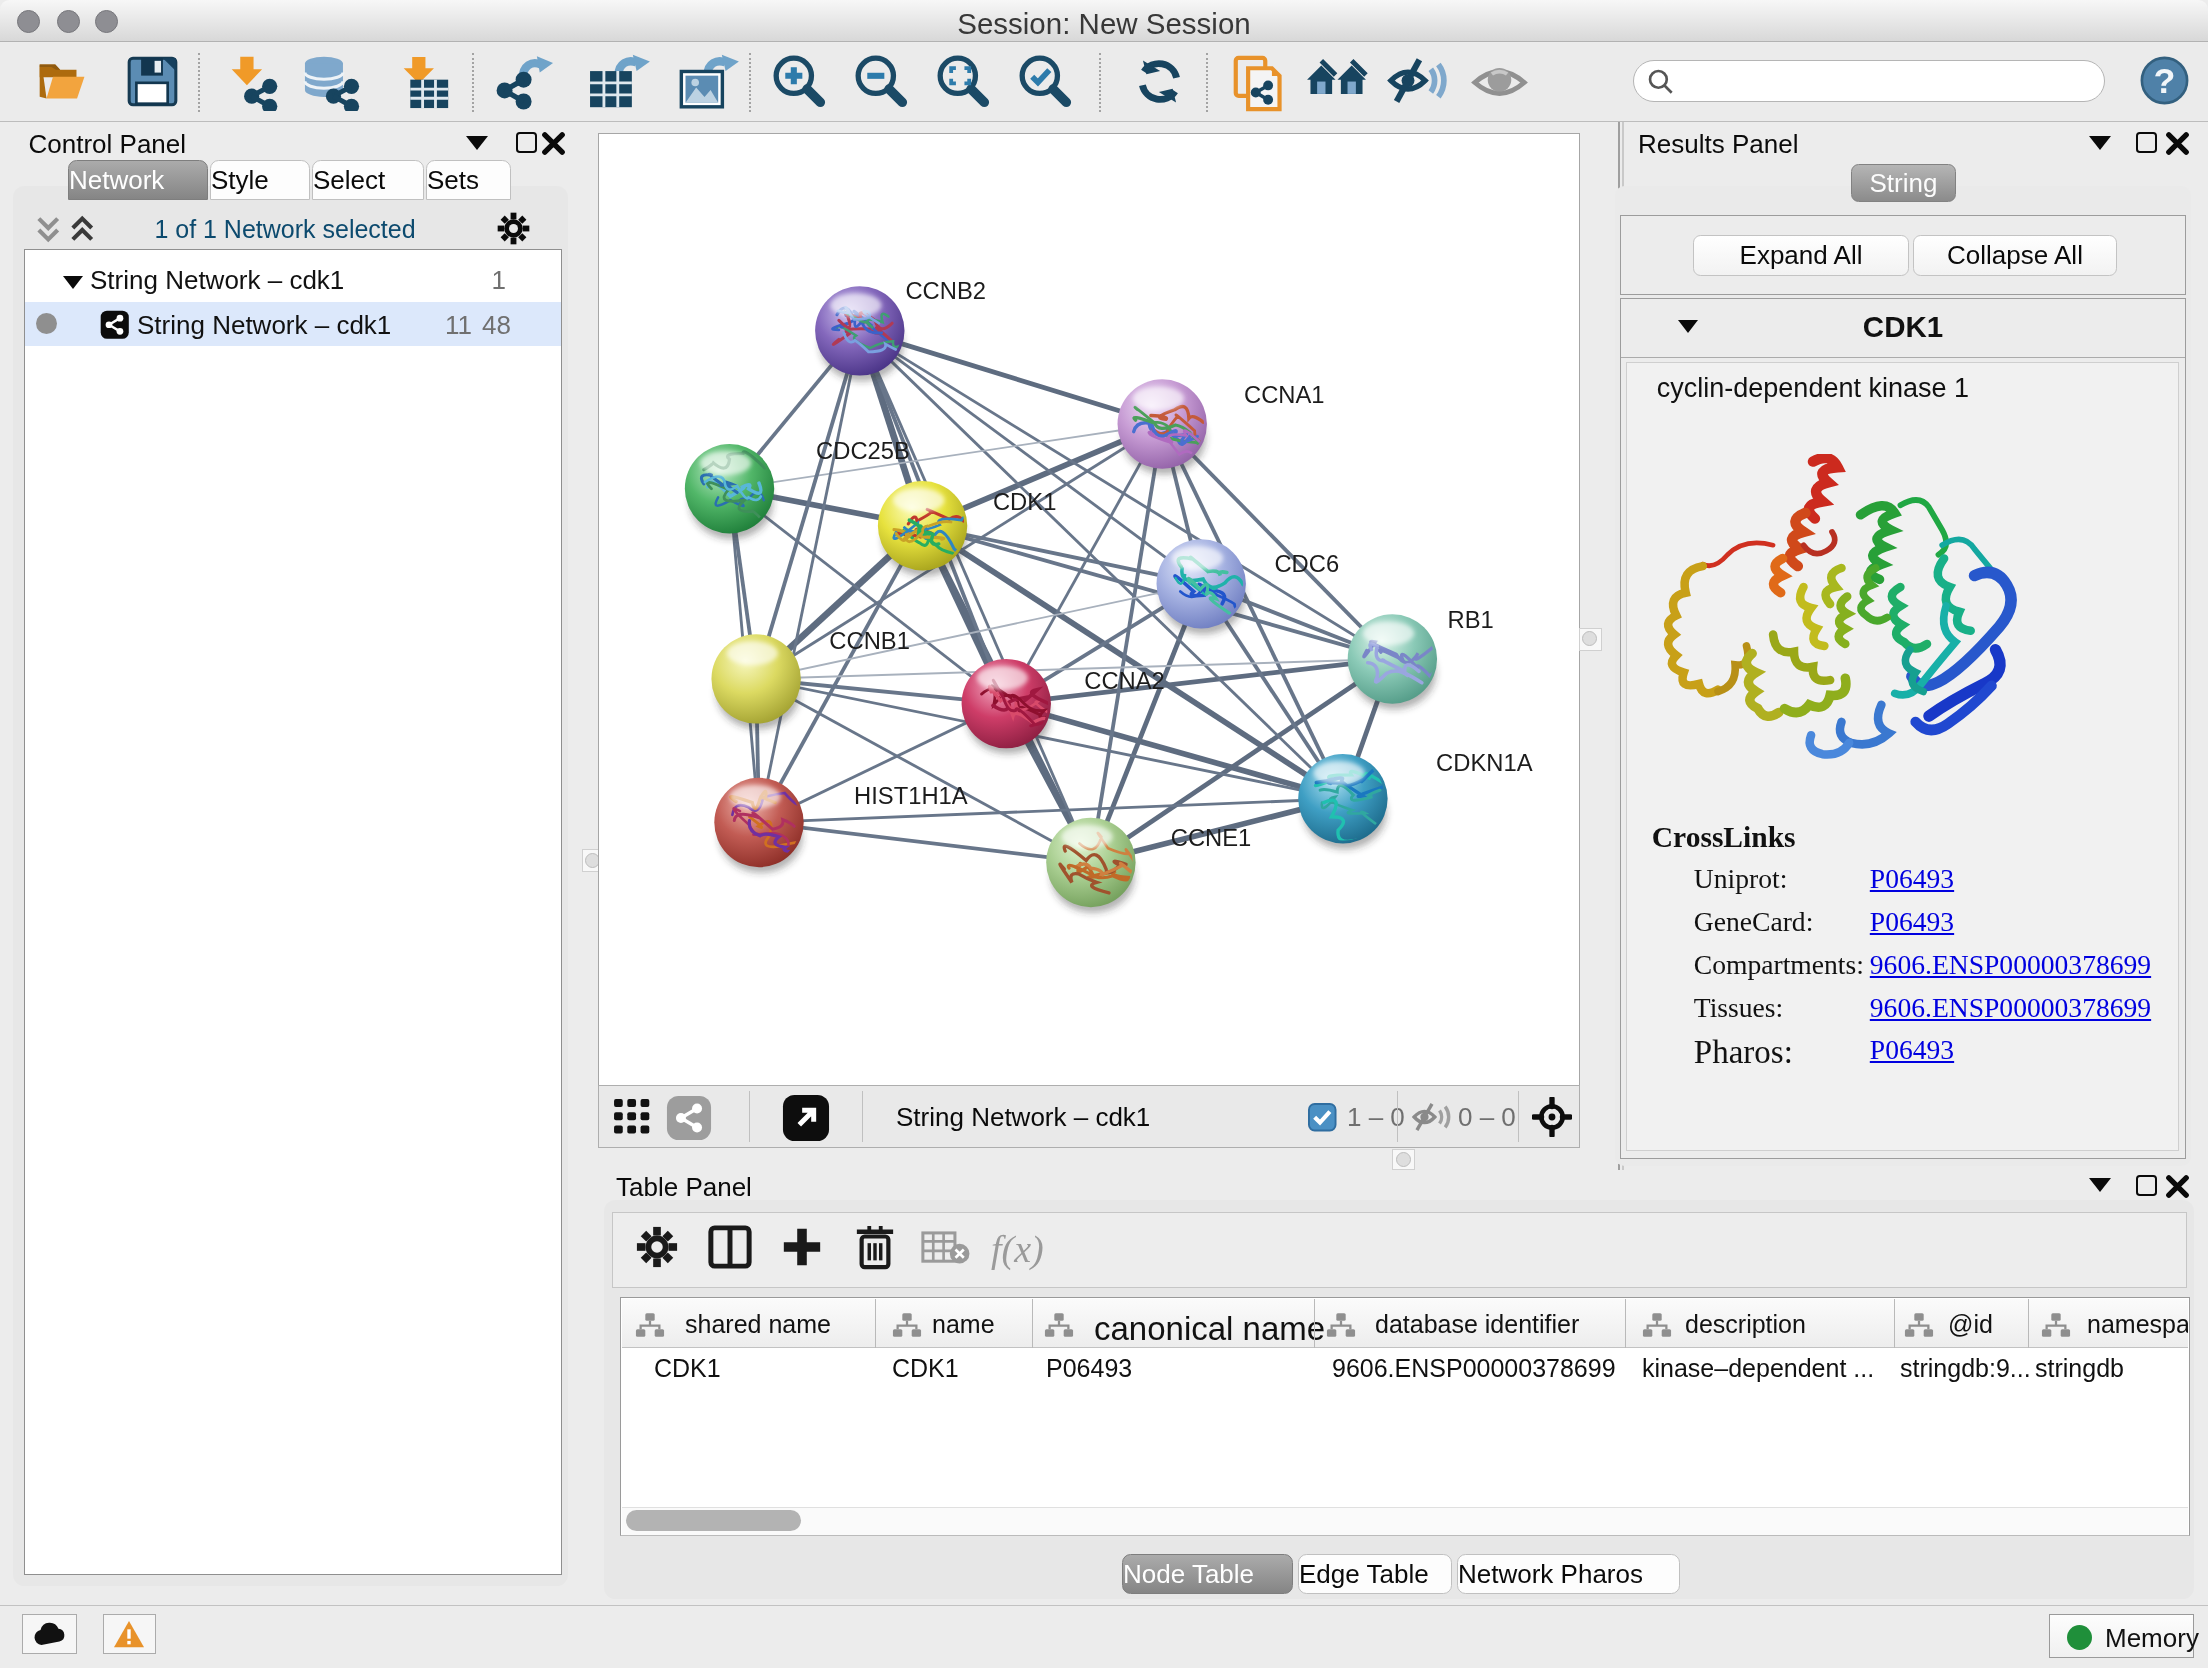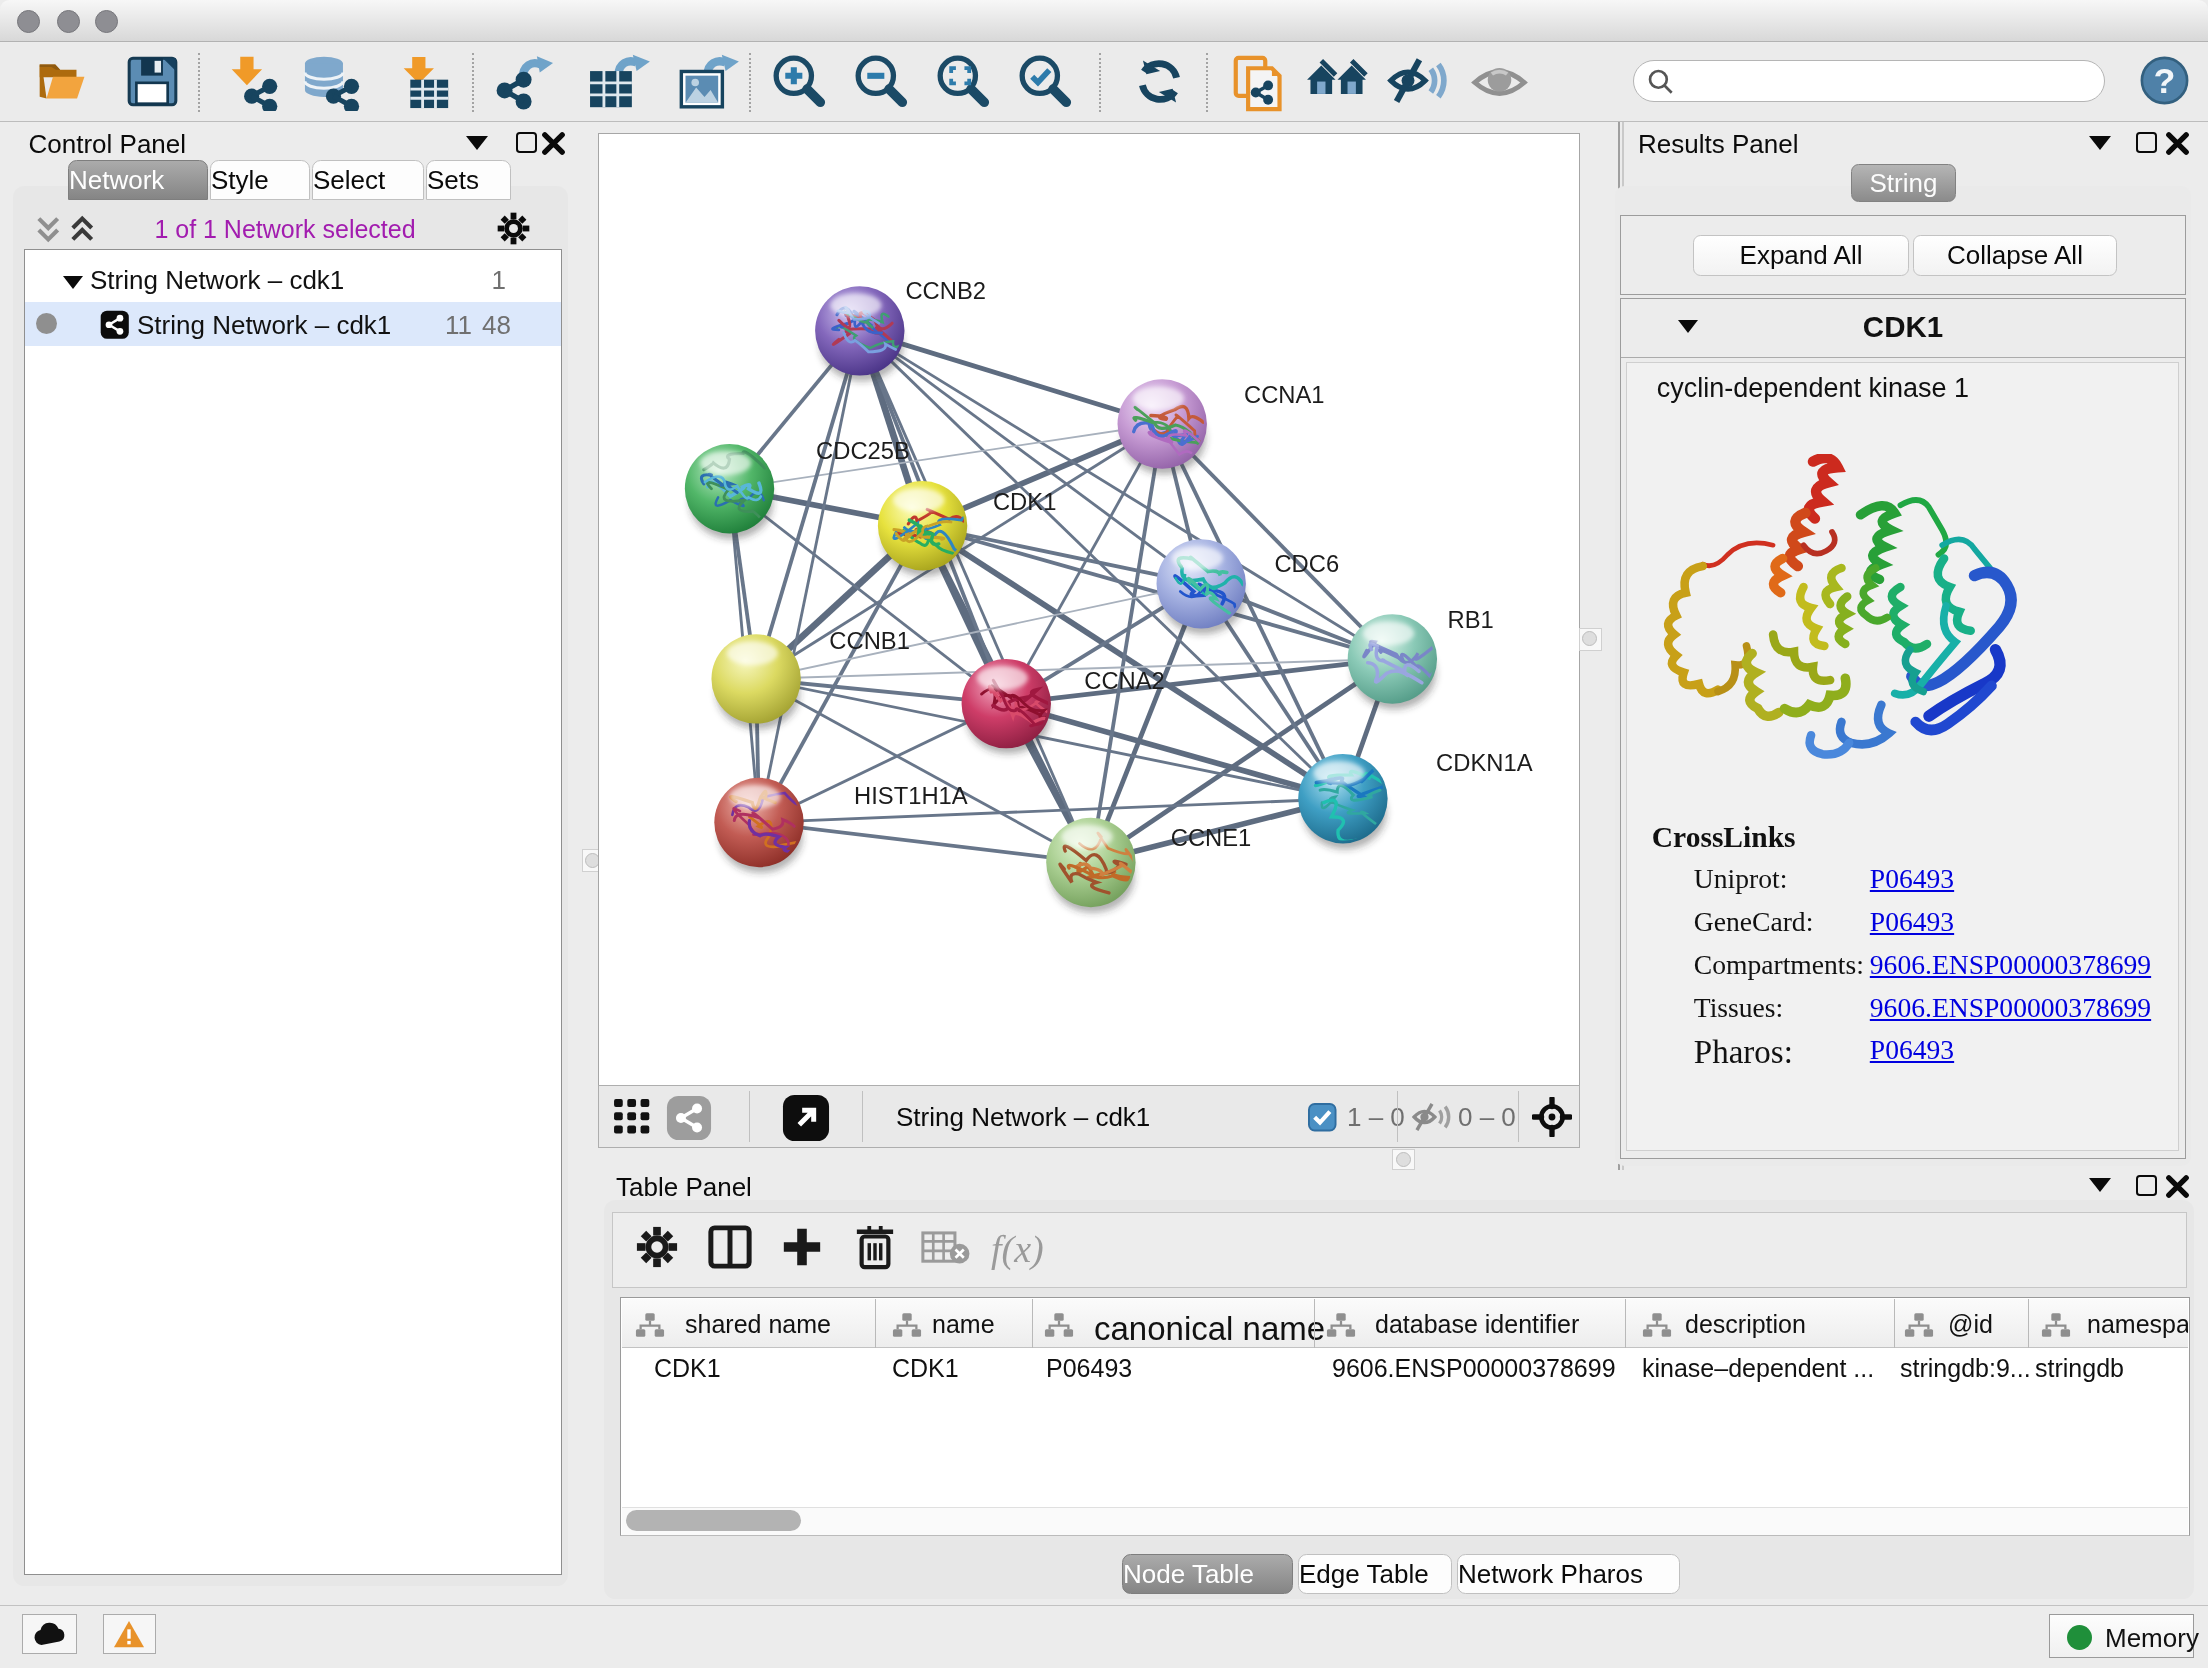--- a/index.html
+++ b/index.html
@@ -21,20 +21,21 @@
 .btn{background:linear-gradient(#ffffff,#f2f2f2);border:1.9px solid #c3c3c3;border-radius:7.6px;font-size:26px;color:#0a0a0a;text-align:center}
 .serif{font-family:Liberation Serif, serif}
 a.lnk{color:#0000e0;text-decoration:underline}
 </style>
 </head>
 <body>
 <div class="abs titlebar">
 <div class="light" style="left:17px"></div>
 <div class="light" style="left:57px"></div>
 <div class="light" style="left:95px"></div>
+<div class="wtitle">Session: New Session</div>
 </div>
 <div class="abs toolbar">
 <svg class="ticon" style="left:34px" width="55" height="55" viewBox="0 0 29 29">
  <path d="M3 5.5 h8.2 l2.6 2.8 h8.6 v4 H3 z" fill="#ad6b0e"></path>
  <path d="M3 5.5 h8.2 l2.6 2.8 h-2.2 l-2.4-1.4 H3 z" fill="#8f5a10"></path>
  <path d="M6.6 23.5 L10 12 h16.6 l-3.9 11.5 z" fill="#f2a43e"></path>
  <path d="M3 22.5 V6.5 l2 5.5 L6.6 23.5 z" fill="#ad6b0e"></path>
 </svg>
 <svg class="ticon" style="left:125px" width="55" height="55" viewBox="0 0 29 29">
  <rect x="2.2" y="2.2" width="24.6" height="24.6" rx="2" fill="#5b8cb3" stroke="#163a52" stroke-width="1.6"></rect>
@@ -187,21 +188,21 @@
 <div class="abs tab tabsel" style="left:68px;top:160px;width:140px">Network</div>
 <div class="abs tab" style="left:210px;top:160px;width:100px">Style</div>
 <div class="abs tab" style="left:312px;top:160px;width:112px">Select</div>
 <div class="abs tab" style="left:426px;top:160px;width:85px">Sets</div>
 <svg class="abs" style="left:34px;top:213px" width="28.5" height="32" viewBox="0 0 15 17">
  <path d="M2.5 3 L7.5 8 L12.5 3 M2.5 9 L7.5 14 L12.5 9" stroke="#8f8f8f" stroke-width="2.2" fill="none"></path>
 </svg>
 <svg class="abs" style="left:68px;top:213px" width="28.5" height="32" viewBox="0 0 15 17">
  <path d="M2.5 8 L7.5 3 L12.5 8 M2.5 14 L7.5 9 L12.5 14" stroke="#3a3a3a" stroke-width="2.2" fill="none"></path>
 </svg>
-<div class="abs" style="left:114px;top:215px;width:342px;text-align:center;font-size:25px;color:#a21caf">1 of 1 Network selected</div>
+<div class="abs" style="left:114px;top:215px;width:342px;text-align:center;font-size:25px;color:#0c4a6e">1 of 1 Network selected</div>
 <svg class="abs" style="left:496px;top:211px" width="35" height="35" viewBox="0 0 42 42">
  <g fill="#0a0a0a">
  <circle cx="21" cy="21" r="11"></circle>
  <g>
   <rect x="17.5" y="2" width="7" height="8"></rect>
         <rect x="17.5" y="32" width="7" height="8"></rect>
   <rect x="2" y="17.5" width="8" height="7"></rect>
         <rect x="32" y="17.5" width="8" height="7"></rect>
   <g transform="rotate(45 21 21)">
           <rect x="17.5" y="2.6" width="7" height="7"></rect>

